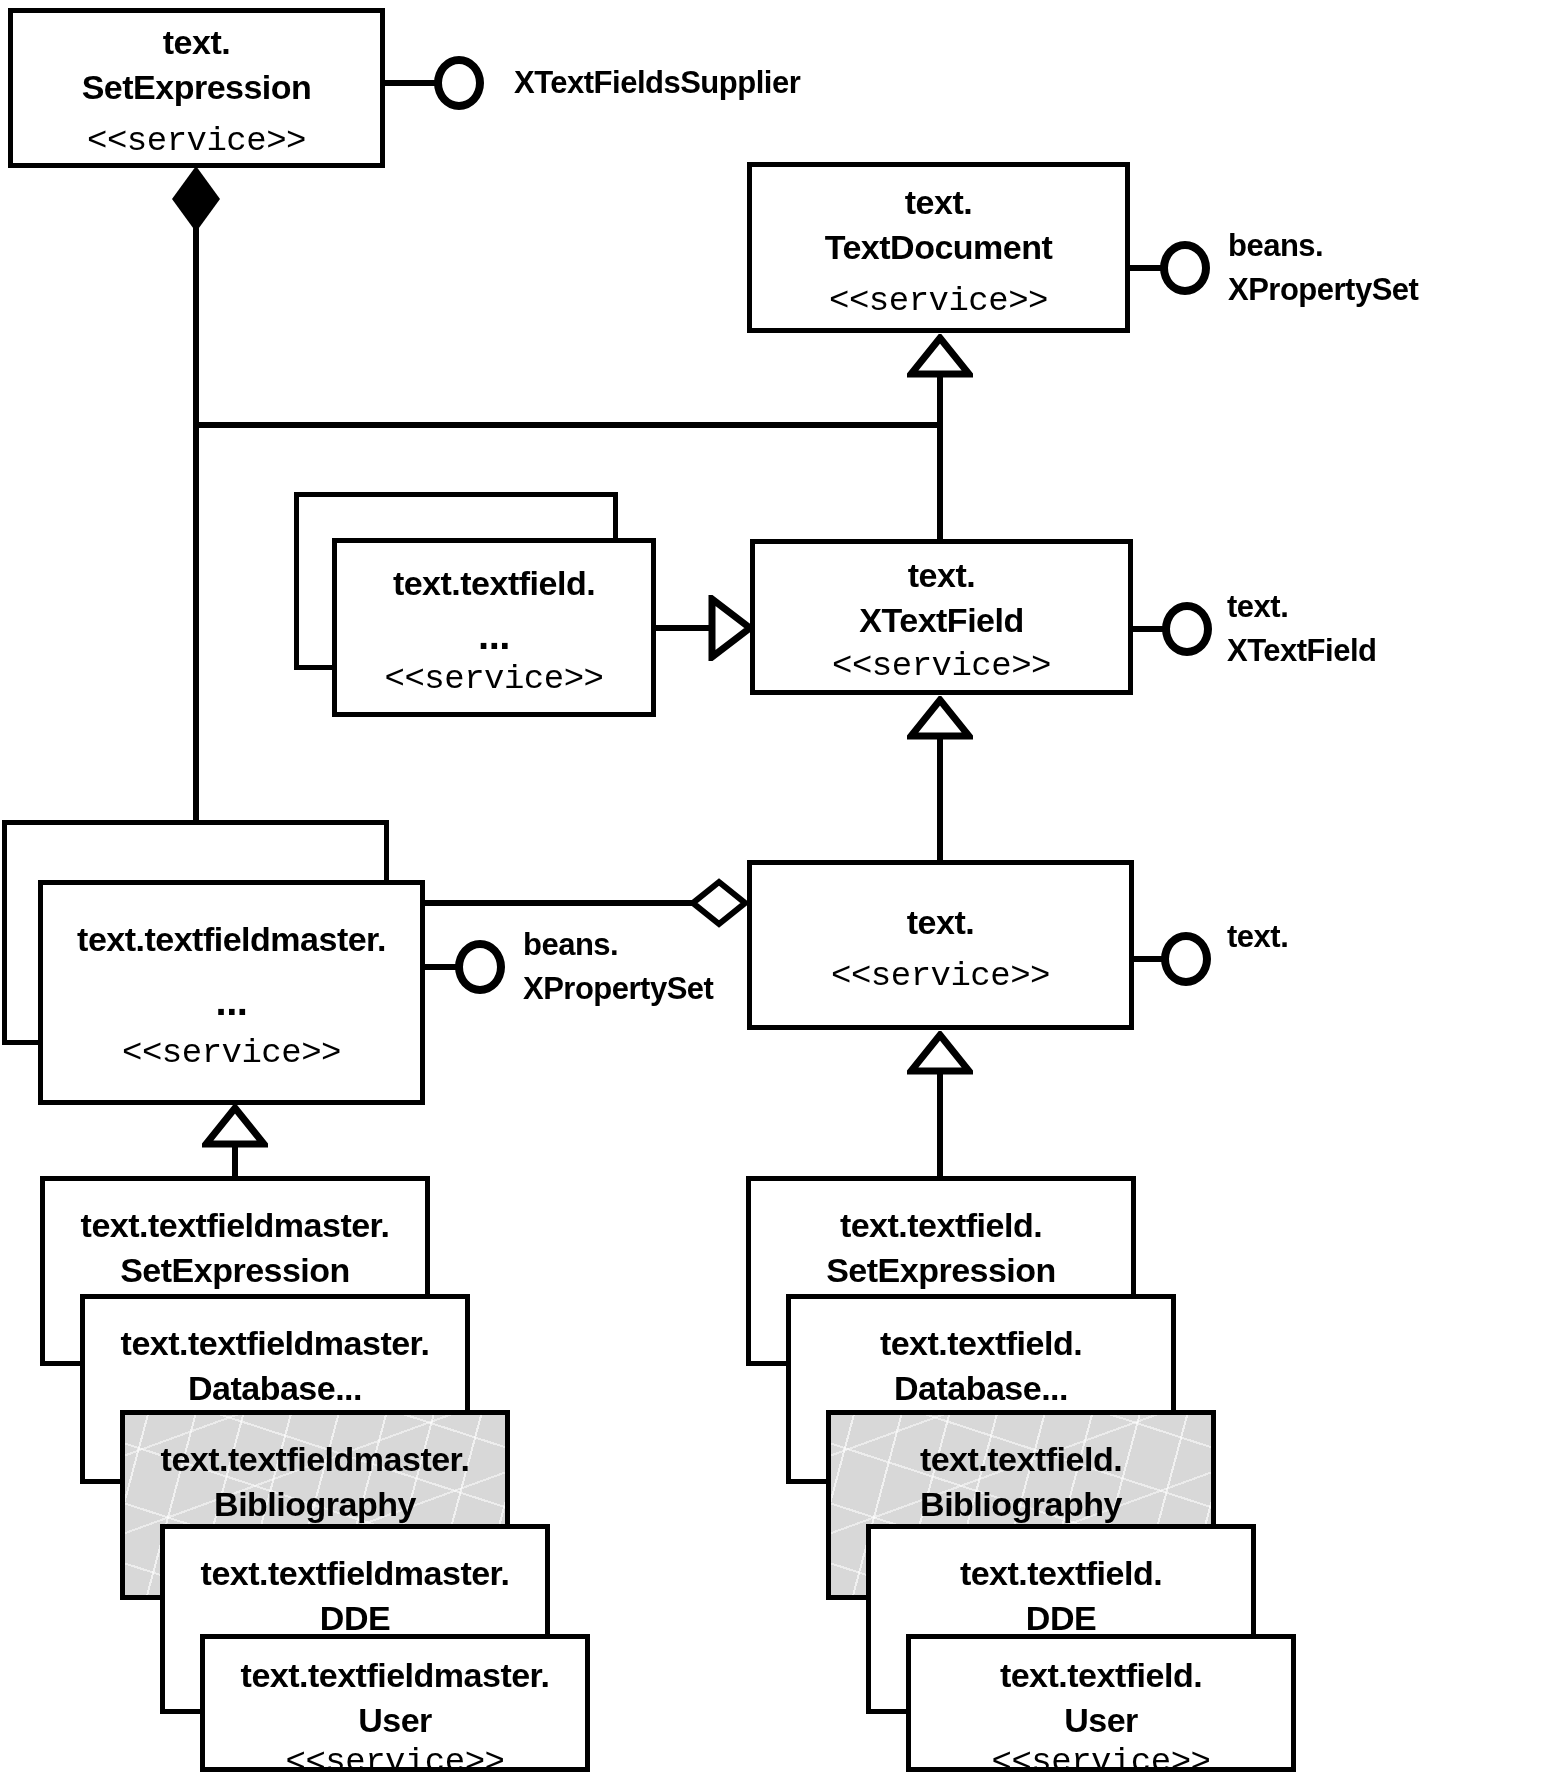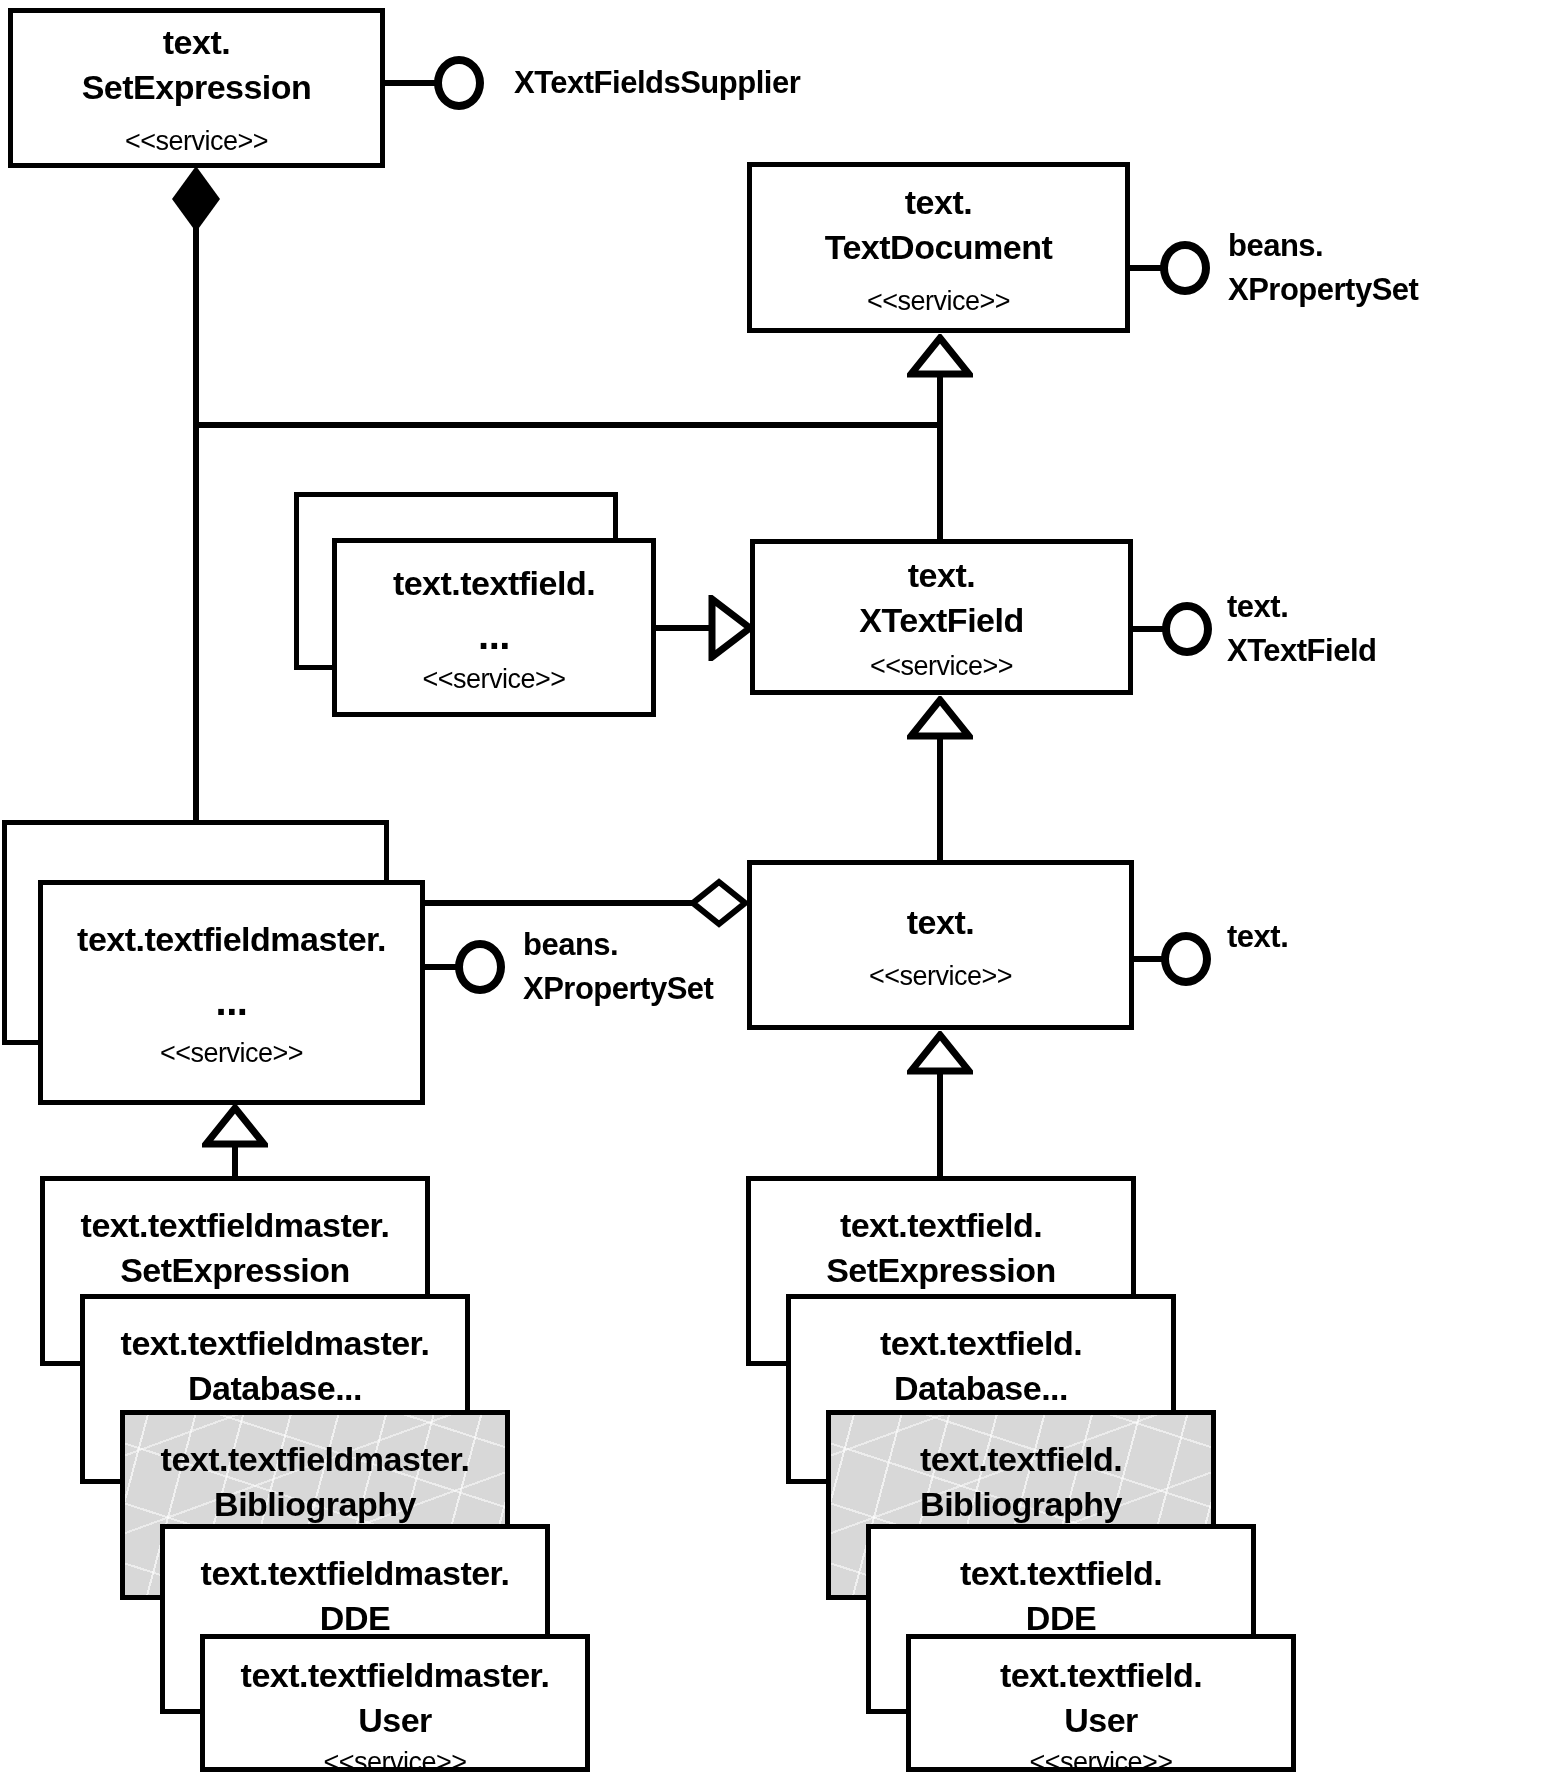--- a/index.html
+++ b/index.html
@@ -8,21 +8,21 @@
     font-family:"Liberation Sans",sans-serif;color:#000;overflow:hidden;
   }
   
   .box{
     position:absolute;background:#fff;border:5px solid #000;box-sizing:border-box;
     display:flex;flex-direction:column;align-items:center;justify-content:center;
     text-align:center;letter-spacing:-0.5px;
   }
   .box .l{font-weight:bold;font-size:34px;line-height:45px;white-space:nowrap;}
   .box .dots{font-weight:bold;font-size:40px;line-height:26px;margin-top:16px;white-space:nowrap;}
-  .box .stereo{font-weight:normal;font-size:27px;line-height:30px;margin-top:16px;white-space:nowrap;}
+  .box .stereo{font-weight:normal;font-size:34px;line-height:30px;margin-top:16px;white-space:nowrap;font-family:Liberation Mono, monospace;}
   .backbox{position:absolute;background:#fff;border:5px solid #000;box-sizing:border-box;}
   
   .stackbox{justify-content:flex-start;padding-top:22px;}
   .stackbox.last{padding-top:14px;}
   .stackbox .stereo{margin-top:12px;}
   .shaded{
     background-color:#d8d8d8;
     background-image:
       repeating-linear-gradient(105deg, rgba(255,255,255,0) 0 21px, rgba(255,255,255,.65) 21px 23px, rgba(255,255,255,0) 23px 46px),
       repeating-linear-gradient(18deg,  rgba(255,255,255,0) 0 29px, rgba(255,255,255,.55) 29px 31px, rgba(255,255,255,0) 31px 57px),

